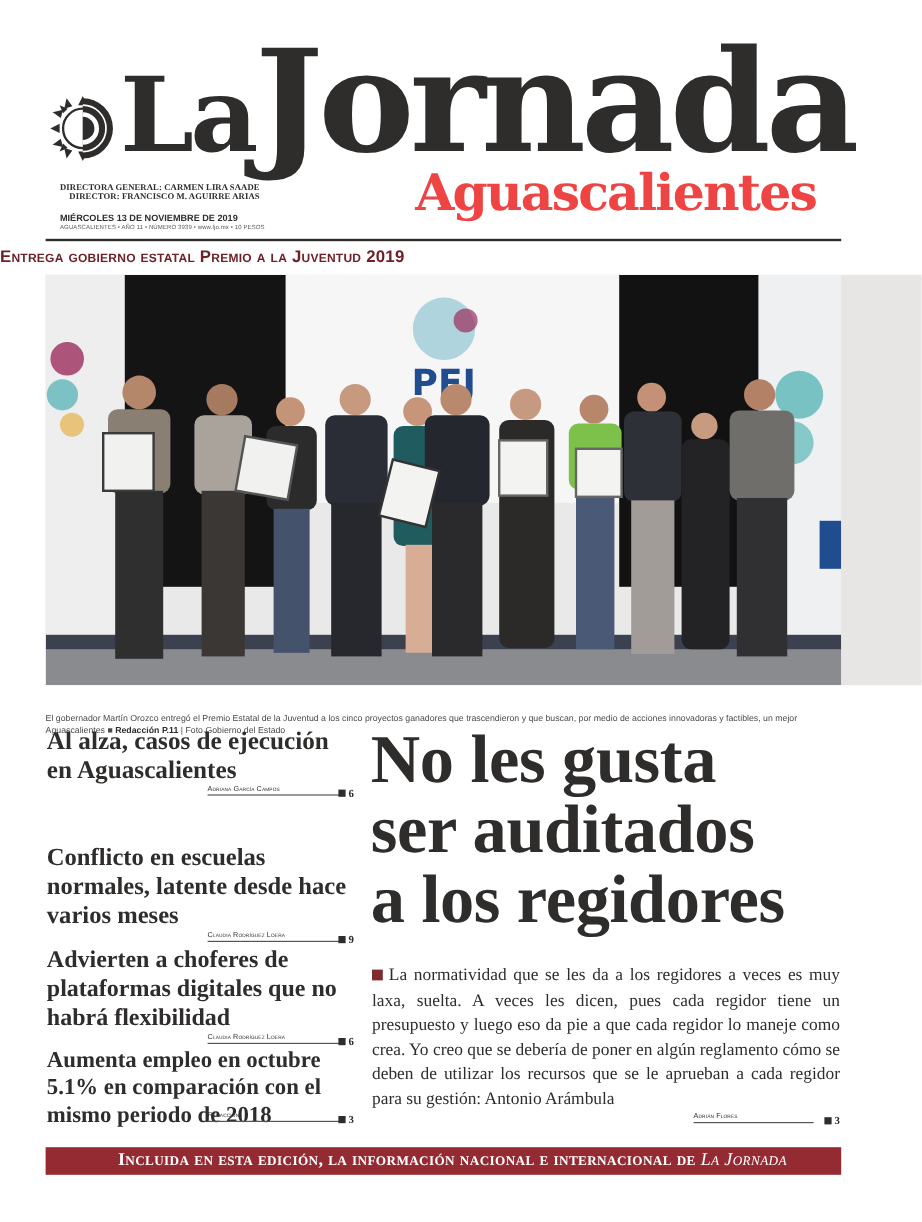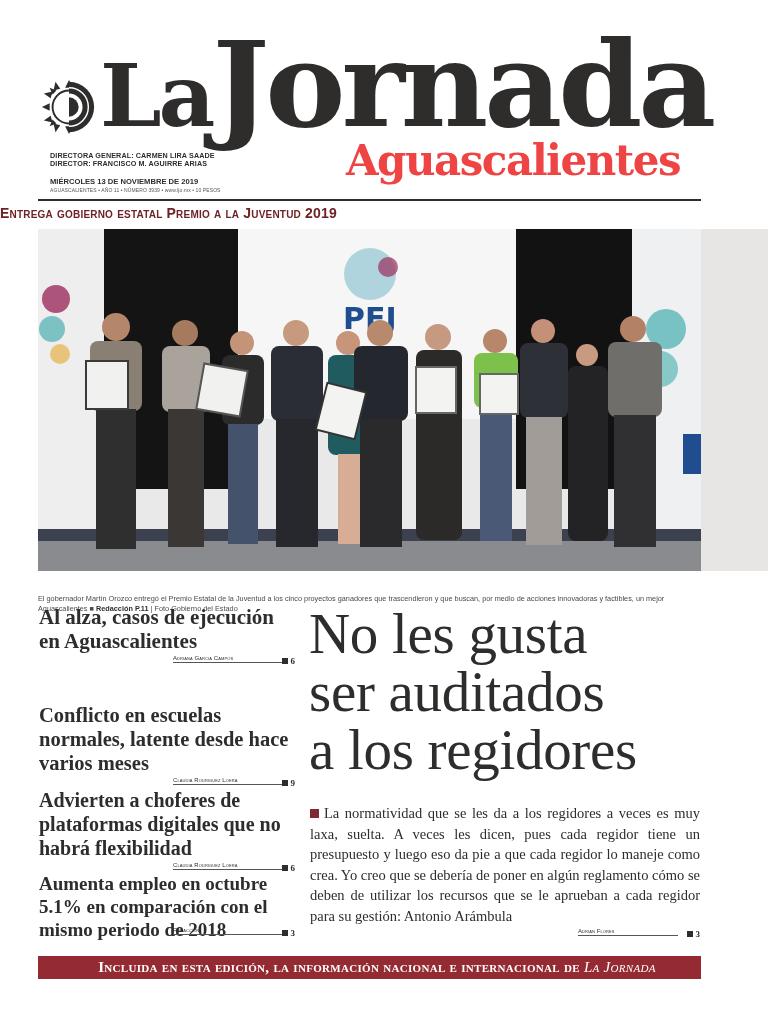--- a/index.html
+++ b/index.html
@@ -14,22 +14,22 @@
     font-family: "DejaVu Serif", serif; font-weight: bold;
     font-size: 118px; letter-spacing: -4px; color: #2f2d2c; line-height: 1;
     transform: scaleX(1.02); transform-origin: left top; white-space: nowrap;
   }
   .logo-title .small-la { font-size: 86px; letter-spacing: -3px; }
   .logo-sub {
     position: absolute; left: 308px; top: 100px;
     font-family: "DejaVu Serif", serif; font-weight: bold;
     font-size: 42px; letter-spacing: -1.5px; color: #ef4444; line-height: 1; white-space: nowrap;
   }
-  .credits { position: absolute; left: 12px; top: 112px; font-family: Liberation Sans, sans-serif;
-    font-size: 7.2px; font-weight: bold; line-height: 8px; letter-spacing: 0.1px; color: #2f2d2c; }
+  .credits { position: absolute; left: 12px; top: 112px; font-family: Liberation Serif, serif;
+    font-size: 7.2px; font-weight: bold; line-height: 8px; letter-spacing: 0.1px; color: #2f2d2c; text-align: right; }
   .edition-date { position: absolute; left: 12px; top: 137px; font-family: "Liberation Sans", sans-serif;
     font-size: 7.6px; font-weight: bold; color: #2f2d2c; text-align: center; }
   .edition-info { position: absolute; left: 12px; top: 147px; font-family: "Liberation Sans", sans-serif;
     font-size: 5px; color: #555; letter-spacing: 0.1px; }
   .mast-rule { position: absolute; left: 38px; top: 199px; width: 663px; height: 2px; background: #2f2d2c; }
 
   
   .kicker {
     position: absolute; left: 0; top: 205px; width: 768px; text-align: left;
     font-family: "Liberation Sans", sans-serif; font-weight: bold; font-size: 14px;
@@ -54,21 +54,21 @@
     position: absolute; left: 134px; width: 112px; top: 0;
     font-family: "Liberation Sans", sans-serif; font-size: 6px; font-variant: small-caps; letter-spacing: 0.1px;
     color: #2f2d2c; border-bottom: 1px solid #555; padding-bottom: 1px;
   }
   .page-ref { position: absolute; right: 2px; top: 1px; font-family: "Liberation Serif", serif; font-size: 9px; font-weight: bold; color: #2f2d2c; }
   .page-ref .sq { display: inline-block; width: 6px; height: 6px; background: #2f2d2c; margin-right: 3px; vertical-align: 0; }
 
   
   .main-headline {
     position: absolute; left: 309px; top: 605px; width: 400px;
-    font-family: "Liberation Serif", serif; font-weight: normal; font-size: 57px; line-height: 58px; color: #2f2d2c; letter-spacing: -0.3px;
+    font-family: "Liberation Serif", serif; font-weight: bold; font-size: 57px; line-height: 58px; color: #2f2d2c; letter-spacing: -0.3px;
   }
   .main-body {
     position: absolute; left: 310px; top: 803px; width: 390px;
     font-family: "Liberation Serif", serif; font-size: 14.5px; line-height: 20.6px; text-align: justify; color: #2f2d2c;
   }
   .main-body .bullet { display: inline-block; width: 9px; height: 9px; background: #7d2a30; margin-right: 5px; vertical-align: 0; }
   .main-byline-row { position: absolute; left: 310px; top: 926px; width: 392px; height: 14px; }
   .main-byline-row .byline { left: 268px; width: 100px; }
 
   

